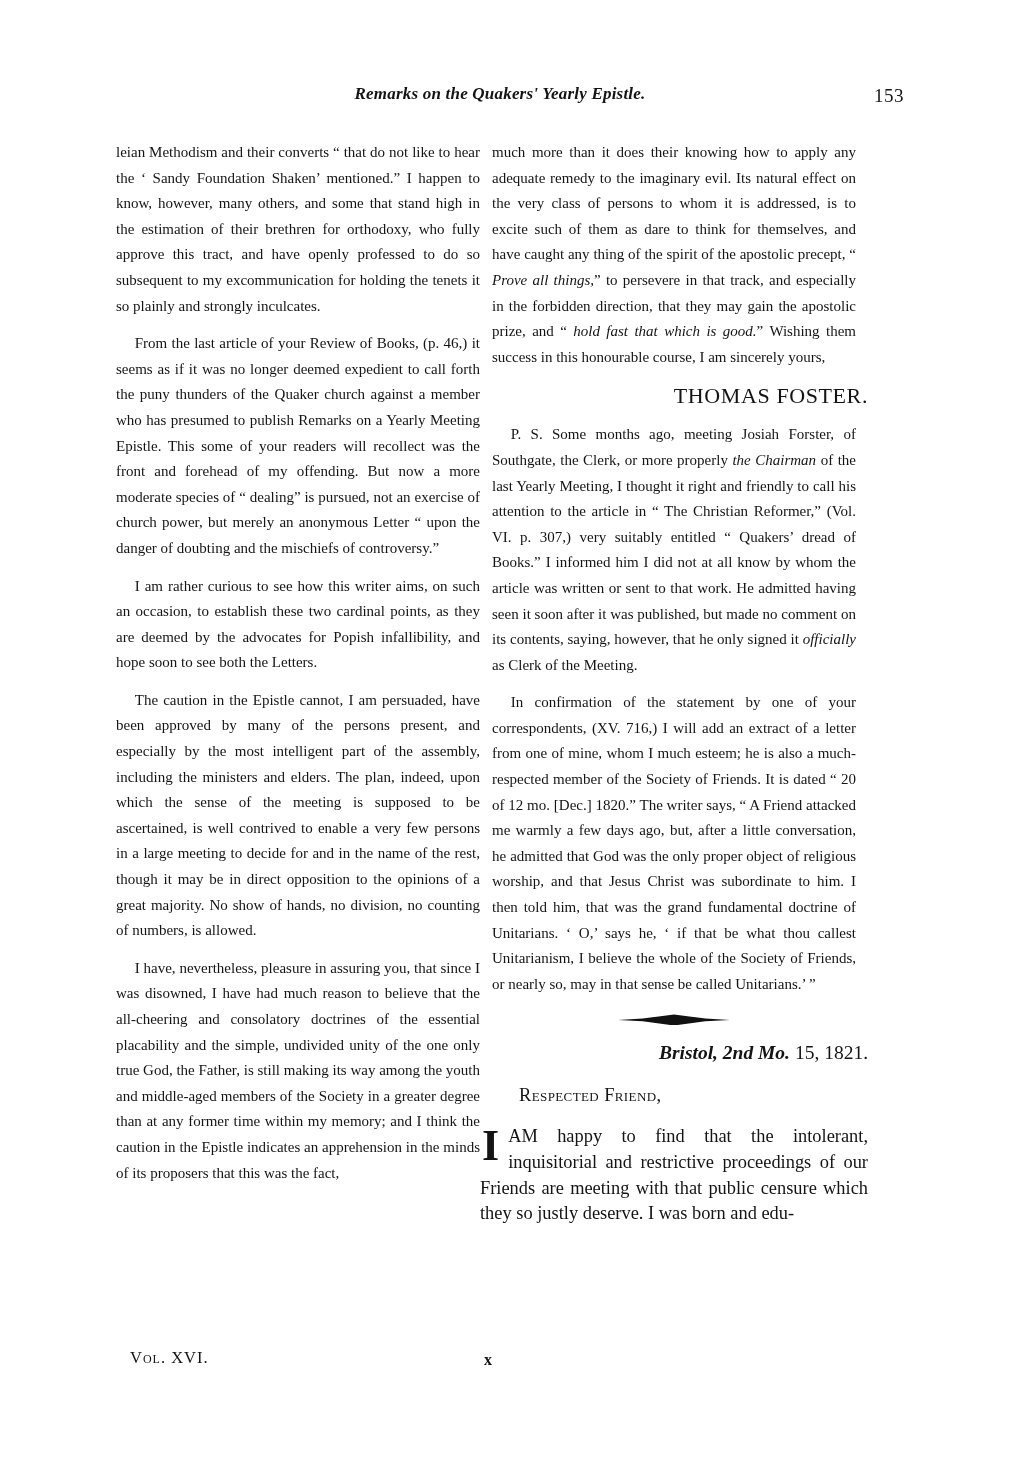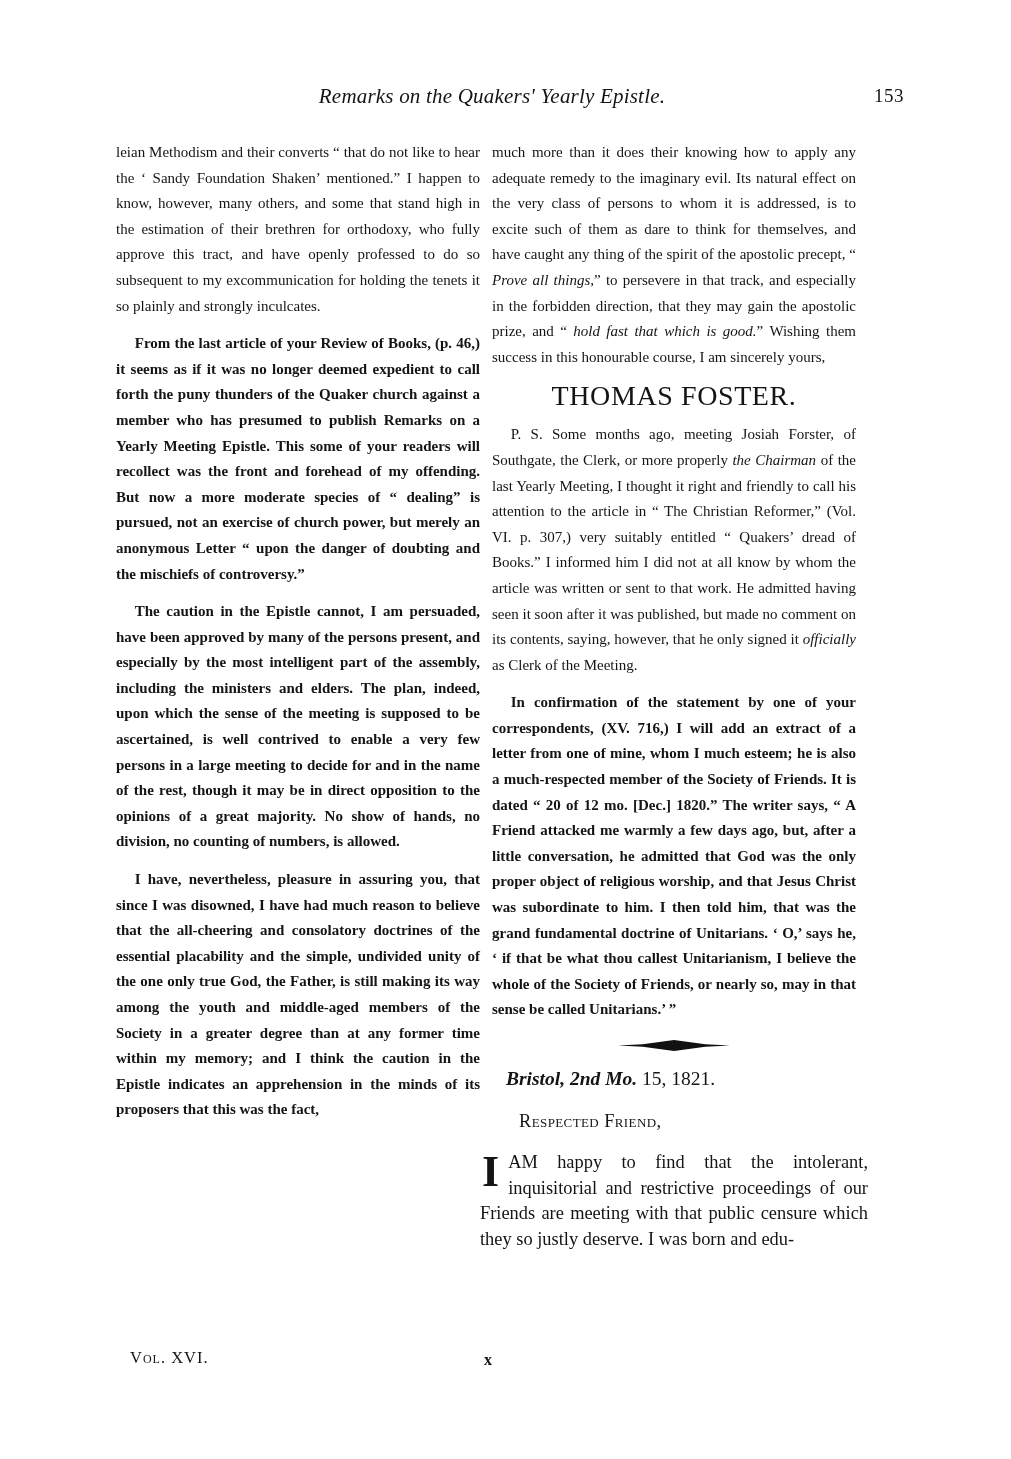--- a/index.html
+++ b/index.html
@@ -21,27 +21,27 @@
   
   .runhead {
     position: absolute;
     left: 104px;
     top: 84px;
     width: 800px;
     height: 34px;
   }
   .runhead-title {
     position: absolute;
-    left: 8px;
+    left: 16px;
     top: 0;
     width: 760px;
     text-align: center;
     font-style: italic;
-    font-weight: normal;
-    font-size: 21px;
+    font-weight: bold;
+    font-size: 17px;
     letter-spacing: 0.2px;
   }
   .runhead-page {
     position: absolute;
     right: 0;
     top: 1px;
     font-size: 19px;
     font-weight: normal;
     letter-spacing: 0.5px;
   }
@@ -66,29 +66,29 @@
   p.para {
     margin: 12px;
     font-size: 15px;
     line-height: 25.6px;
     text-align: justify;
     text-justify: inter-word;
     hyphens: none;
     text-indent: 1.25em;
   }
   p.para.noindent { text-indent: 0; }
-  p.para + p.para { margin-top: 0; font-weight: bold; }
+  p.para + p.para { margin-top: 0; }
 
   i, .it { font-style: italic; }
 
   
   .signature {
     margin: 2px 0 0 0;
-    text-align: center;
-    font-size: 28px;
+    text-align: right;
+    font-size: 22px;
     line-height: 28px;
     letter-spacing: 0.6px;
   }
 
   
   .ornament-wrap {
     margin: 14px 0 10px 0;
     height: 18px;
     text-align: center;
   }
@@ -97,21 +97,21 @@
     width: 112px;
     height: 11px;
     background: #111;
     -webkit-clip-path: polygon(0% 50%, 22% 38%, 50% 0%, 78% 38%, 100% 50%, 78% 62%, 50% 100%, 22% 62%);
     clip-path: polygon(0% 50%, 22% 38%, 50% 0%, 78% 38%, 100% 50%, 78% 62%, 50% 100%, 22% 62%);
   }
 
   
   .dateline {
     margin: 0;
-    text-align: left;
+    text-align: right;
     font-size: 19.5px;
     line-height: 27px;
     padding-left: 26px;
   }
   .dateline .it { font-style: italic; font-weight: bold; }
 
   
   .salutation {
     margin: 16px;
     font-size: 18.4px;
@@ -171,20 +171,21 @@
   <div class="runhead">
     <div class="runhead-title">Remarks on the Quakers' Yearly Epistle.</div>
     <div class="runhead-page">153</div>
   </div>
 
   <div class="columns">
 
     <div class="col col-left">
       <p class="para noindent">leian Methodism and their converts “ that do not like to hear the ‘ Sandy Foundation Shaken’ mentioned.” I happen to know, however, many others, and some that stand high in the estimation of their brethren for orthodoxy, who fully approve this tract, and have openly professed to do so subsequent to my excommunication for holding the tenets it so plainly and strongly inculcates.</p>
       <p class="para">From the last article of your Review of Books, (p. 46,) it seems as if it was no longer deemed expedient to call forth the puny thunders of the Quaker church against a member who has presumed to publish Remarks on a Yearly Meeting Epistle. This some of your readers will recollect was the front and forehead of my offending. But now a more moderate species of “ dealing” is pursued, not an exercise of church power, but merely an anonymous Letter “ upon the danger of doubting and the mischiefs of controversy.”</p>
+      <p class="para">I am rather curious to see how this writer aims, on such an occasion, to establish these two cardinal points, as they are deemed by the advocates for Popish infallibility, and hope soon to see both the Letters.</p>
       <p class="para">The caution in the Epistle cannot, I am persuaded, have been approved by many of the persons present, and especially by the most intelligent part of the assembly, including the ministers and elders. The plan, indeed, upon which the sense of the meeting is supposed to be ascertained, is well contrived to enable a very few persons in a large meeting to decide for and in the name of the rest, though it may be in direct opposition to the opinions of a great majority. No show of hands, no division, no counting of numbers, is allowed.</p>
       <p class="para">I have, nevertheless, pleasure in assuring you, that since I was disowned, I have had much reason to believe that the all-cheering and consolatory doctrines of the essential placability and the simple, undivided unity of the one only true God, the Father, is still making its way among the youth and middle-aged members of the Society in a greater degree than at any former time within my memory; and I think the caution in the Epistle indicates an apprehension in the minds of its proposers that this was the fact,</p>
     </div>
 
     <div class="col col-right">
 
       <p class="para noindent"><span>much more than it does their knowing how to apply any adequate remedy to the imaginary evil. Its natural effect on the very class of persons to whom it is addressed, is to excite such of them as dare to think for themselves, and have caught any thing of the spirit of the apostolic precept, “ </span><i class="it">Prove all things,</i><span>” to persevere in that track, and especially in the forbidden direction, that they may gain the apostolic prize, and “ </span><i class="it">hold fast that which is good.</i><span>” Wishing them success in this honourable course, I am sincerely yours,</span></p>
 
       <p class="signature">THOMAS FOSTER.</p>
 

